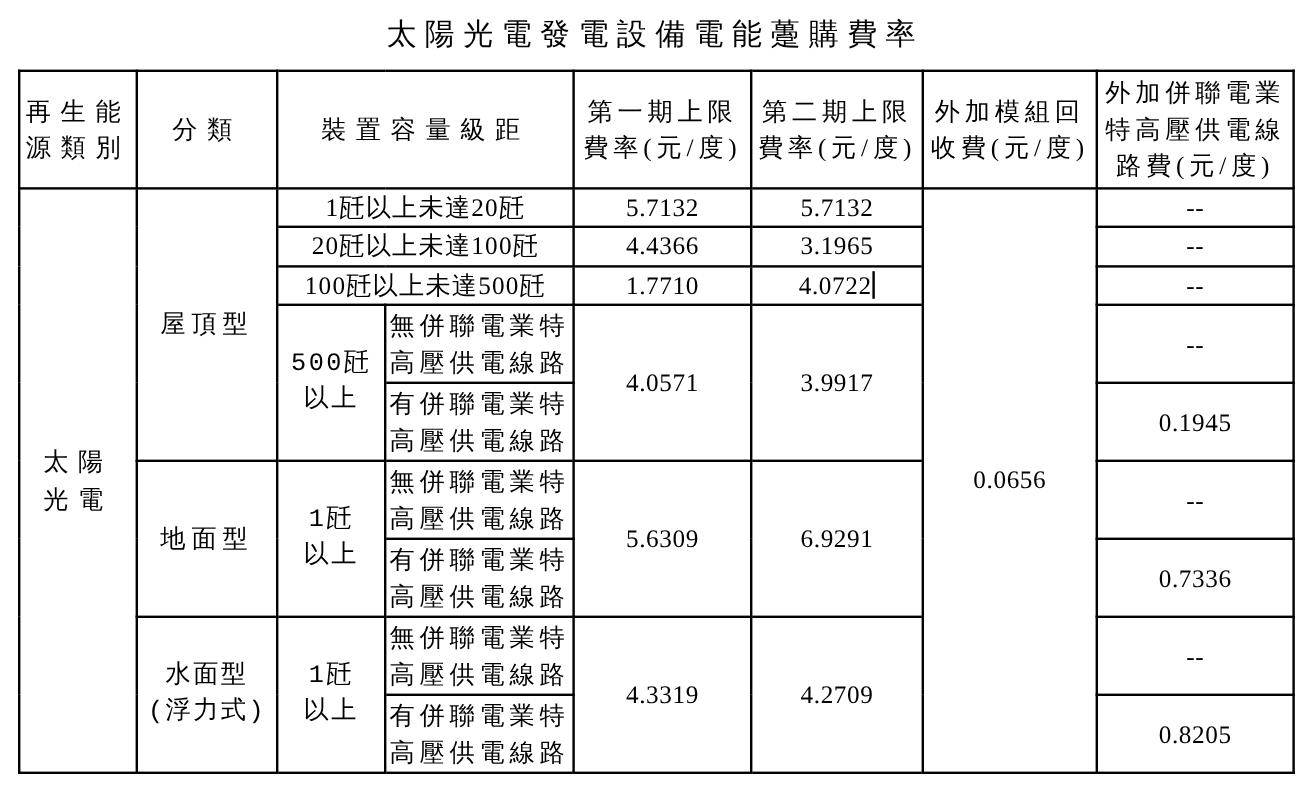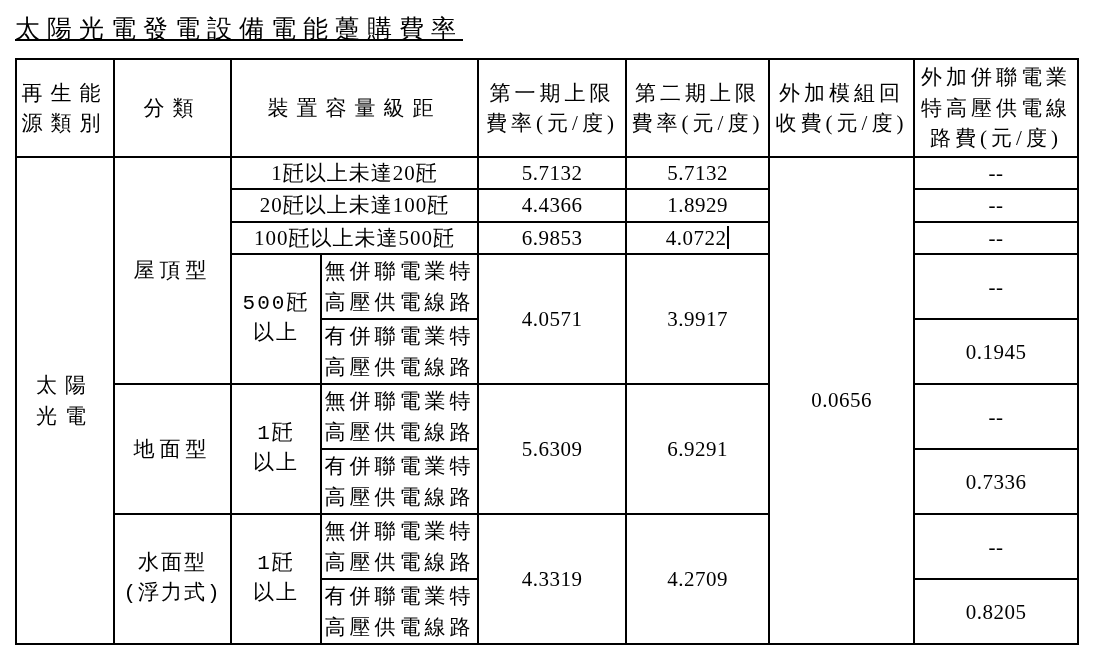--- a/index.html
+++ b/index.html
@@ -14,24 +14,24 @@
     width: 1093px;
     height: 668px;
     background: #ffffff;
     overflow: hidden;
   }
   .doc-title {
     position: absolute;
     top: 12px;
     left: 15px;
     width: 1062px;
+    text-align: center;
     font-size: 25px;
     letter-spacing: 7px;
     white-space: nowrap;
-    text-decoration: underline;
   }
   table.rate-table {
     position: absolute;
     top: 58px;
     left: 15px;
     border-collapse: collapse;
     table-layout: fixed;
     width: 1062px;
   }
   .rate-table th, .rate-table td {
@@ -109,27 +109,27 @@
       <td class="ls1" colspan="2">1瓩以上未達20瓩</td>
       <td class="num">5.7132</td>
       <td class="num">5.7132</td>
       <td class="num" rowspan="9">0.0656</td>
       <td class="num">--</td>
     </tr>
 
     <tr class="thin">
       <td class="ls1" colspan="2">20瓩以上未達100瓩</td>
       <td class="num">4.4366</td>
-      <td class="num">1.8929</td>
+      <td class="num">3.1965</td>
       <td class="num">--</td>
     </tr>
 
     <tr class="thin">
       <td class="ls1" colspan="2">100瓩以上未達500瓩</td>
-      <td class="num">6.9853</td>
+      <td class="num">1.7710</td>
       <td class="num"><span>4.0722</span><span class="caret"></span></td>
       <td class="num">--</td>
     </tr>
 
     <tr class="tall">
       <td class="ls2" rowspan="2">500瓩
 以上</td>
       <td class="sub-tier">無併聯電業特
 高壓供電線路</td>
       <td class="num" rowspan="2">4.0571</td>

